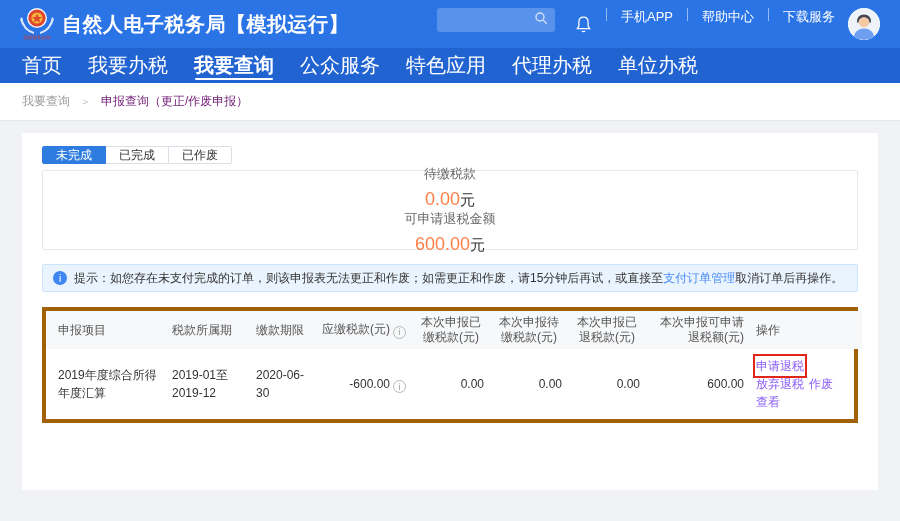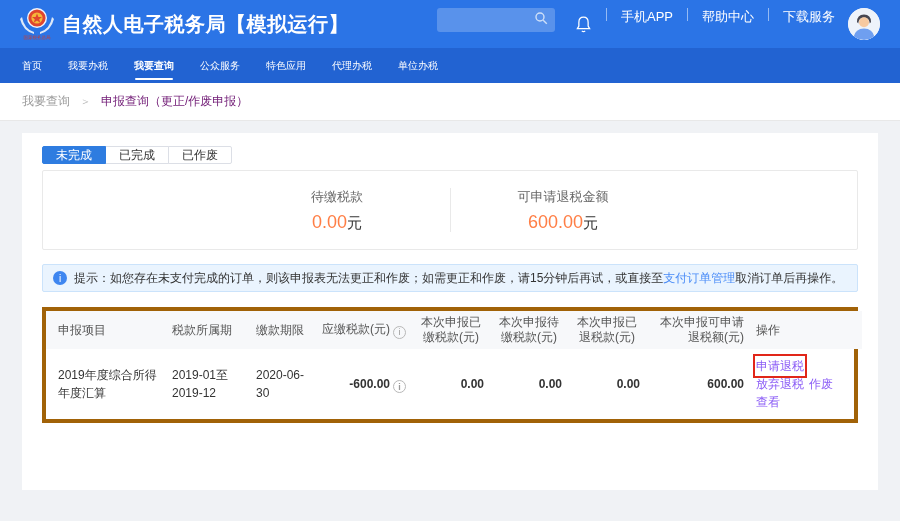--- a/index.html
+++ b/index.html
@@ -15,21 +15,21 @@
   .search-box { width:118px; height:24px; background:rgba(255,255,255,.22); border-radius:3px;
                 display:flex; align-items:center; padding:0 7px; }
   .search-input { flex:1; min-width:0; background:transparent; border:none; outline:none; color:#fff; font-size:12px; }
   .bell-wrap { margin-left:20px; display:flex; align-items:center; }
   .hsep { width:1px; height:13px; background:rgba(255,255,255,.5); margin:0 14px; }
   .hlink { color:#fff; font-size:13px; text-decoration:none; cursor:pointer; white-space:nowrap; }
   .avatar { width:32px; height:32px; border-radius:50%; margin-left:13px; overflow:hidden; background:#eef3fa; cursor:pointer; flex:none; }
 
   
   .main-nav { height:35px; background:#2263d2; display:flex; align-items:stretch; padding:0 22px; }
-  .nav-item { color:#fff; font-size:10px; display:flex; align-items:center; position:relative;
+  .nav-item { color:#fff; font-size:20px; display:flex; align-items:center; position:relative;
               cursor:pointer; margin-right:26px; }
   .nav-item.active { font-weight:700; }
   .nav-item.active::after { content:""; position:absolute; left:1px; right:1px; bottom:3px; height:2px;
               background:#fff; border-radius:1px; }
 
   
   .breadcrumb-bar { height:38px; background:#fff; border-bottom:1px solid #e8e8e8; display:flex;
               align-items:center; padding:0 22px; font-size:12px; }
   .bc-parent { color:#999; cursor:pointer; }
   .bc-sep { color:#b5b5b5; margin:0 10px; font-size:11px; }
@@ -39,39 +39,39 @@
   .content-card { width:856px; height:357px; margin:12px auto 0; background:#fff; padding:13px 20px; }
 
   .tabs { display:flex; }
   .tab { height:18px; padding:0 13px; display:flex; align-items:center; font-size:12px; color:#333;
          background:#fff; border:1px solid #dcdfe6; cursor:pointer; margin-left:-1px; }
   .tab:first-child { margin-left:0; border-radius:2px 0 0 2px; }
   .tab:last-child { border-radius:0 2px 2px 0; }
   .tab.active { background:#2e7ce0; border-color:#2e7ce0; color:#fff; z-index:1; }
 
   .summary-box { margin-top:6px; height:80px; border:1px solid #e9e9e9; border-radius:2px;
-         display:flex; align-items:center; justify-content:center; }
+         display:flex; align-items:center; justify-content:center;flex-direction:column; }
   .summary-item { width:225px; text-align:center; }
   .summary-label { font-size:13px; color:#666; margin-bottom:6px; }
   .summary-value { font-size:18px; color:#ff7e45; }
   .summary-unit { font-size:15px; color:#333; }
   .summary-divider { width:1px; height:44px; background:#e9e9e9; }
 
   .tip-bar { margin-top:14px; height:28px; background:#eaf4fe; border:1px solid #cbe3fb; border-radius:2px;
          display:flex; align-items:center; padding:0 10px; font-size:12px; color:#333; white-space:nowrap; }
   .tip-icon { width:14px; height:14px; border-radius:50%; background:#3e86f0; color:#fff; font-size:10px;
          display:inline-flex; align-items:center; justify-content:center; margin-right:7px; flex:none; }
   .tip-link { color:#4a8cf7; cursor:pointer; }
 
   .table-wrap { margin-top:15px; border:4px solid #a16207; }
   table.data-table { width:100%; border-collapse:collapse; table-layout:fixed; }
   .data-table th { background:#f7f8fa; color:#555; font-weight:400; font-size:12px; padding:4px 6px;
          line-height:15px; vertical-align:middle; }
   .data-table td { font-size:12px; color:#333; padding:8px 6px; line-height:18px; vertical-align:middle; }
-  .al { text-align:left; } .ar { text-align:right;font-weight:bold; } .ac { text-align:center; }
+  .al { text-align:left; } .ar { text-align:right; } .ac { text-align:center; }
   .pl { padding-left:12px !important; }
   .brk { word-break:break-all; }
   .c-project { width:120px; } .c-period { width:84px; } .c-deadline { width:66px; }
   .c-payable { width:96px; } .c-paid { width:78px; } .c-unpaid { width:78px; }
   .c-refunded { width:78px; } .c-refundable { width:104px; } .c-ops { width:112px; }
   .orange { color:#ff7e45; }
   .info-i { display:inline-flex; width:13px; height:13px; border:1px solid #b8b8b8; border-radius:50%;
          color:#9a9a9a; font-size:9px; align-items:center; justify-content:center; vertical-align:-2px;
          margin-left:3px; cursor:pointer; }
   .op-link { color:#8b5cf6; cursor:pointer; margin-right:5px; display:inline-block; }

